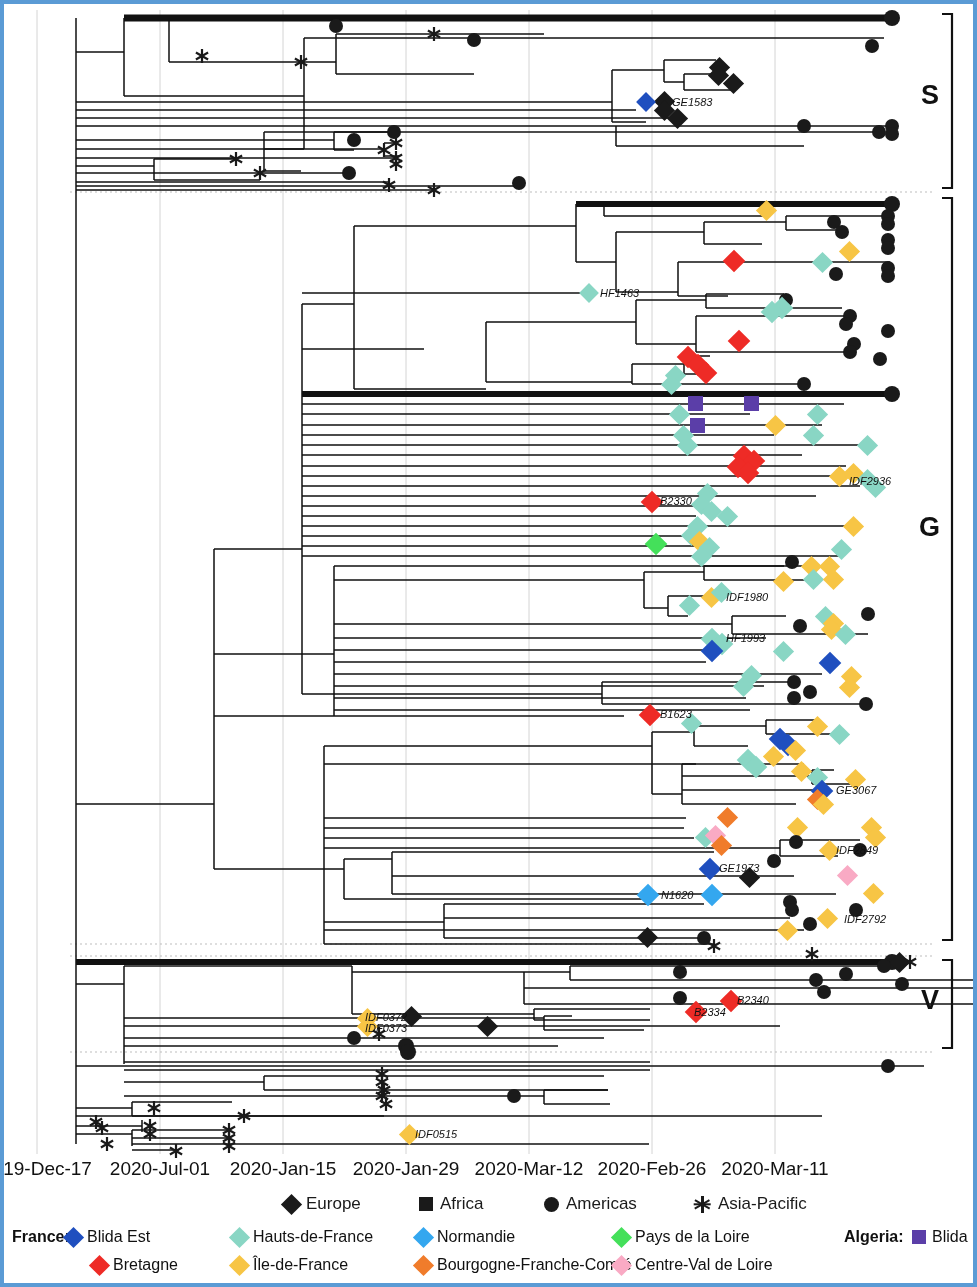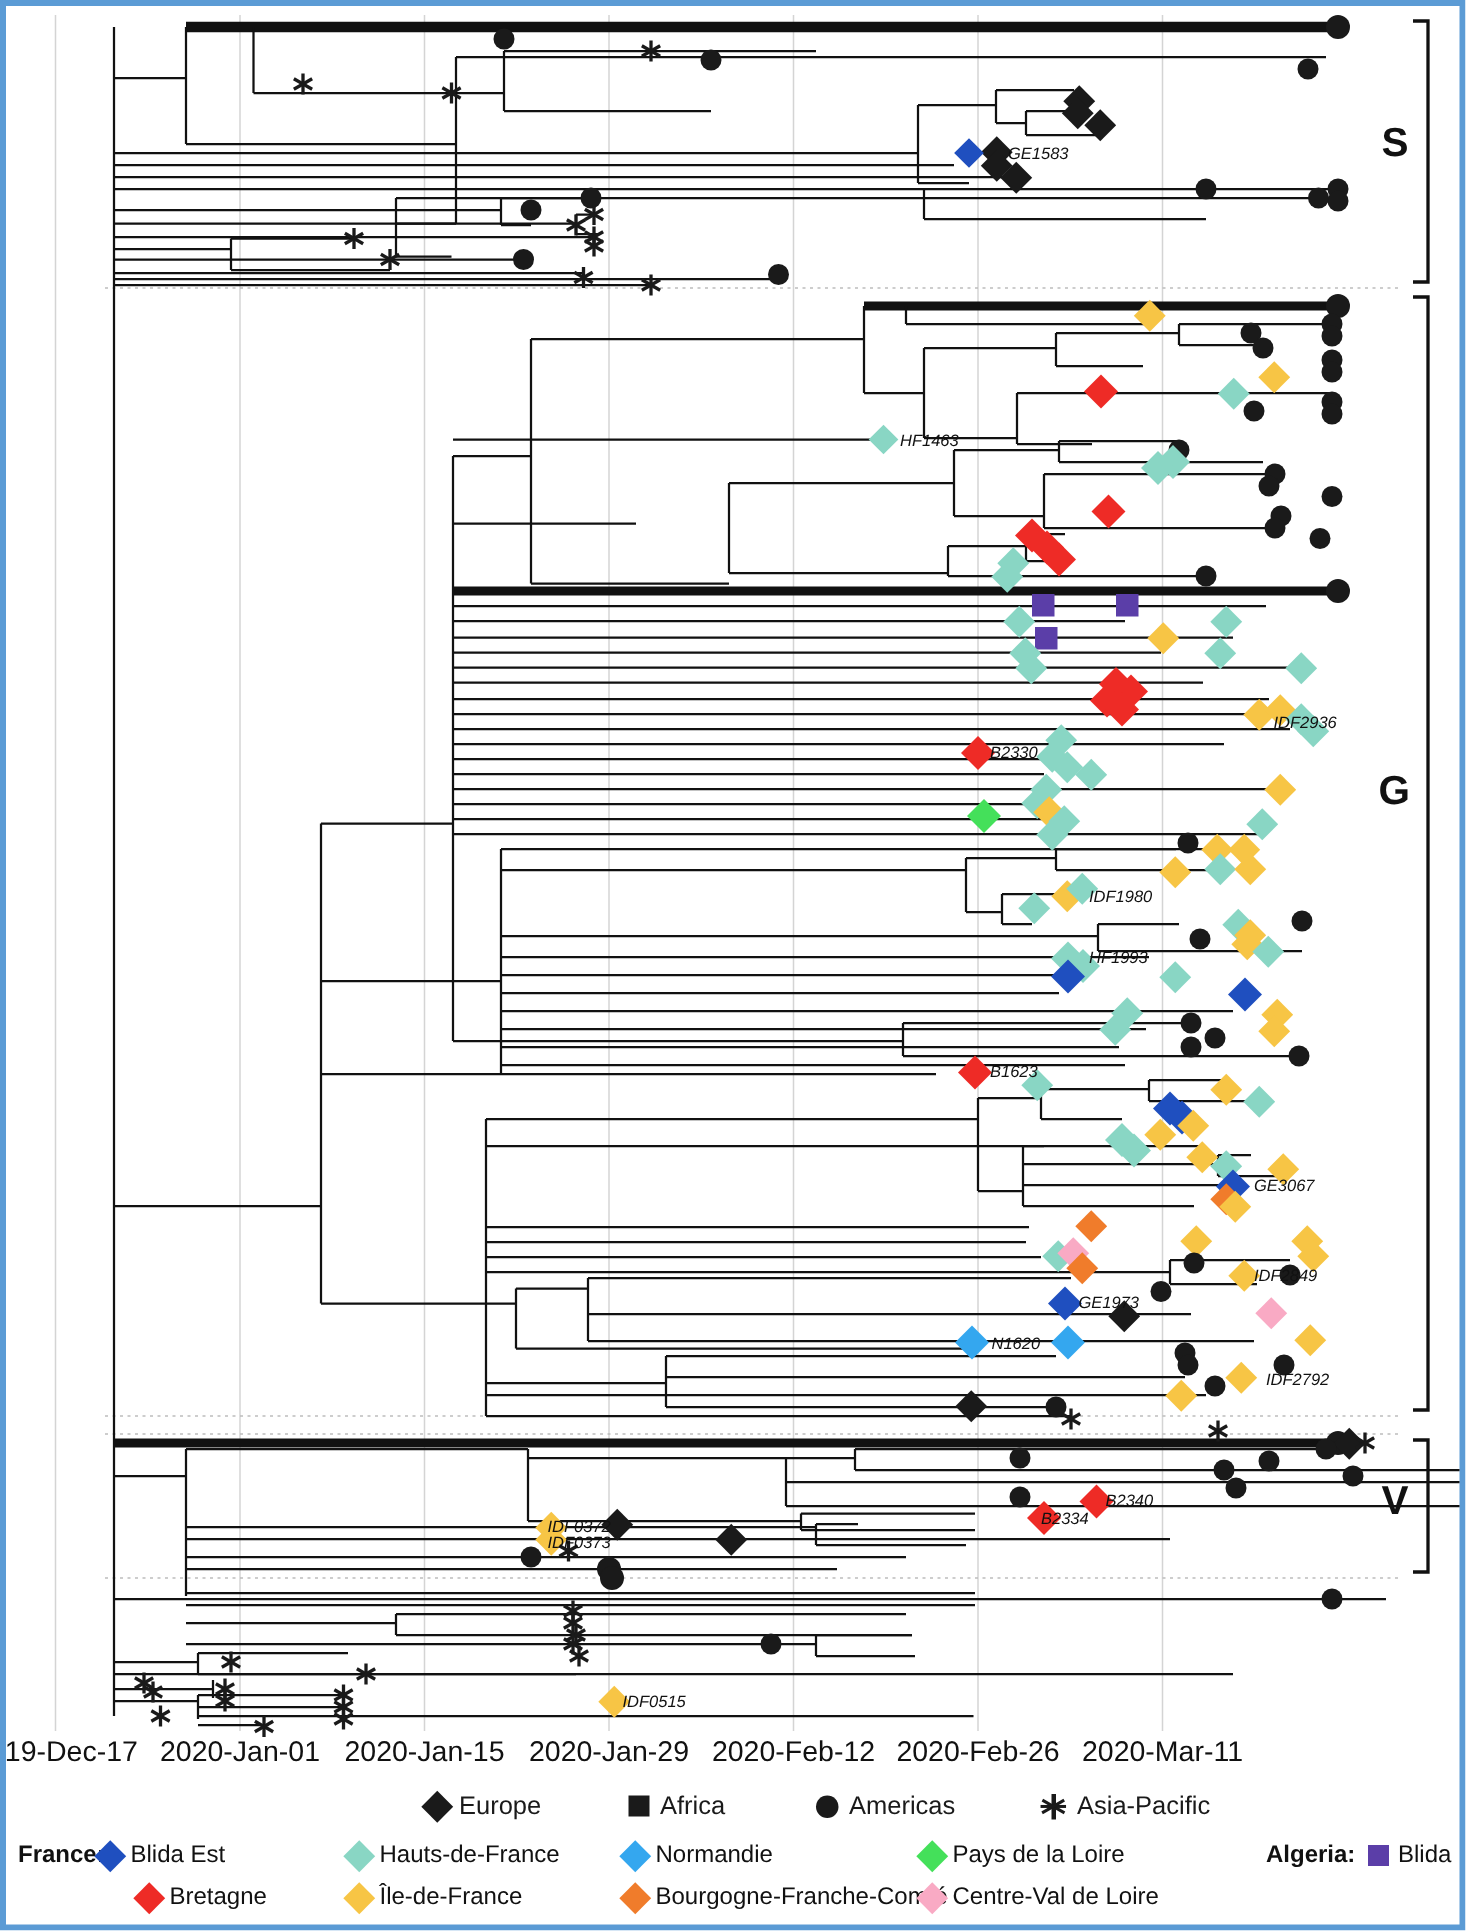--- a/index.html
+++ b/index.html
@@ -461,24 +461,24 @@
       <path d="M938,956 L948,956 L948,1044 L938,1044"></path>
     </g>
   </svg>
 
   <div class="clade-label" style="left:917px;top:76px;">S</div>
   <div class="clade-label" style="left:915px;top:508px;">G</div>
   <div class="clade-label" style="left:917px;top:981px;">V</div>
 
   <div id="axis">
       <div class="tick-label" style="left: 33px;">2019-Dec-17</div>
-      <div class="tick-label" style="left: 156px;">2020-Jan-01</div>
+      <div class="tick-label" style="left: 156px;">2020-Jul-01</div>
       <div class="tick-label" style="left: 279px;">2020-Jan-15</div>
       <div class="tick-label" style="left: 402px;">2020-Jan-29</div>
-      <div class="tick-label" style="left: 525px;">2020-Feb-12</div>
+      <div class="tick-label" style="left: 525px;">2020-Mar-12</div>
       <div class="tick-label" style="left: 648px;">2020-Feb-26</div>
       <div class="tick-label" style="left: 771px;">2020-Mar-11</div>
     </div>
 
   <div id="legend">
     <div class="legend-row1" id="legend-continents">
         <div class="lg-item" style="left: 280px; top: 2px;">
           <span class="sym diamond" style="background: rgb(26, 26, 26);"></span>
           <span class="lbl">Europe</span>
         </div>

